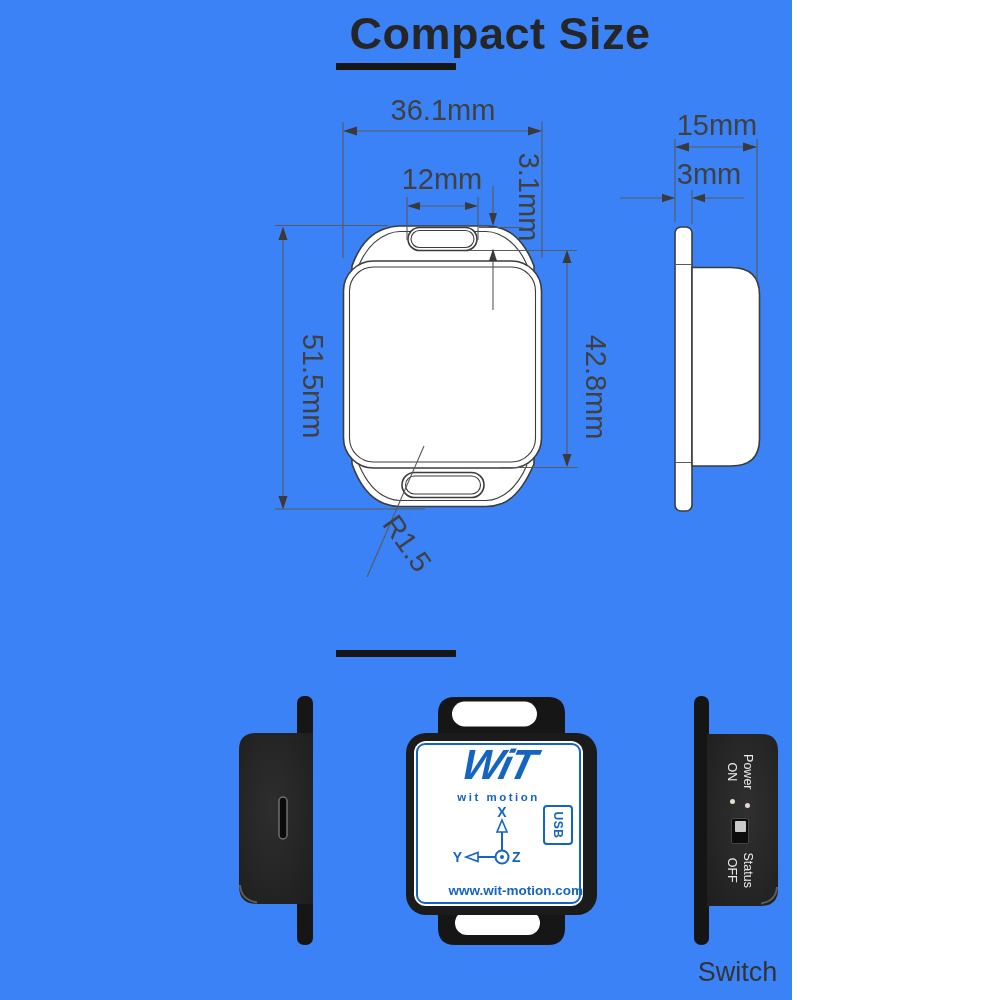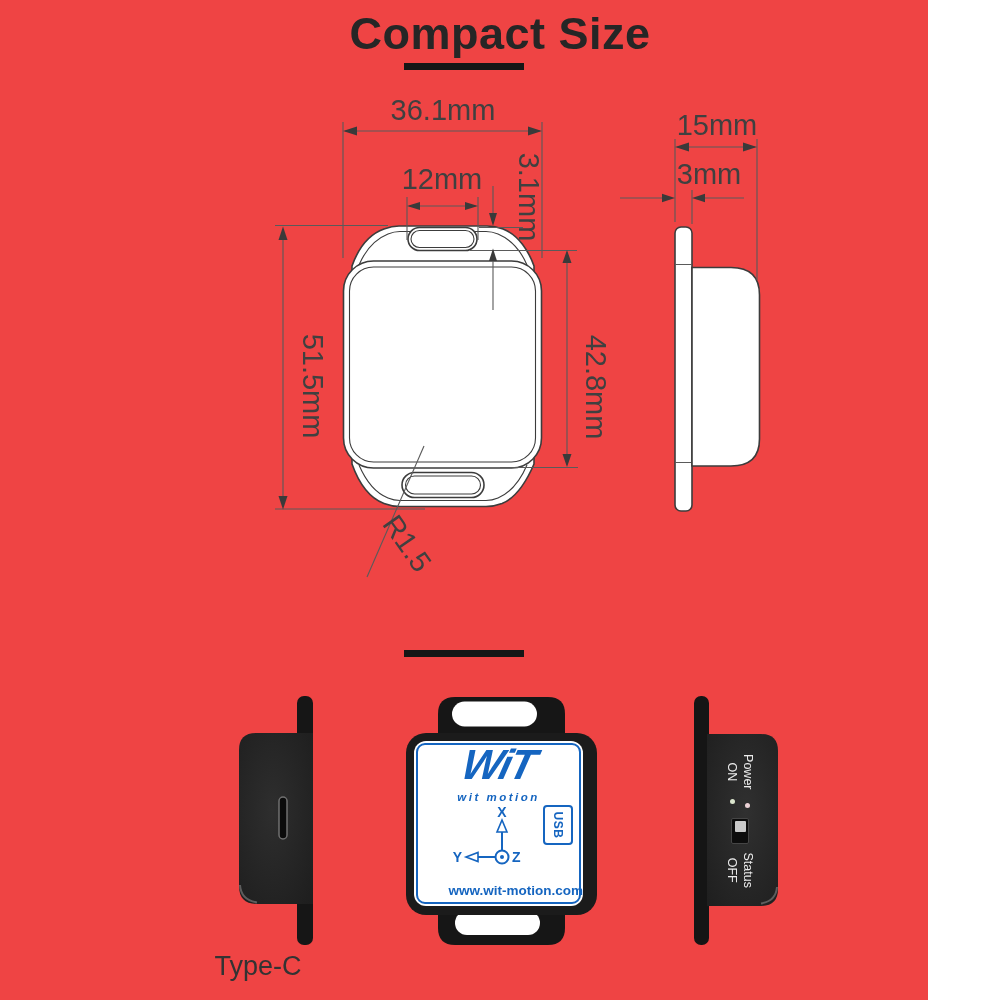--- a/index.html
+++ b/index.html
@@ -1,16 +1,16 @@
 <!DOCTYPE html>
 <html><head>
 <meta charset="utf-8">
 <style>
   html,body{margin:0;padding:0;background:#fff;}
-  #page{position:relative;width:928px;height:1000px;background:#ef4444;overflow:hidden;
+  #page{position:relative;width:792px;height:1000px;background:#3b82f6;overflow:hidden;
         font-family:"Liberation Sans",sans-serif;}
   .sec-title{position:absolute;left:0;width:1000px;text-align:center;
              font-size:45px;font-weight:600;color:#262626;letter-spacing:.5px;}
   .sec-underline{position:absolute;left:calc(50% - 60px);width:120px;height:7px;background:#161616;}
   
   #drawing{position:absolute;left:0;top:85px;width:1000px;height:515px;}
   #drawing .outline{fill:#fff;stroke:#3c3c3c;stroke-width:1.6;}
   #drawing .inline{fill:none;stroke:#3c3c3c;stroke-width:1.1;}
   #drawing .dimline{stroke:#5a5a5a;stroke-width:1.1;fill:none;}
   #drawing .arrow{fill:#3a3a3a;stroke:none;}
@@ -18,21 +18,21 @@
   
   .photo-svg{position:absolute;}
   .caption{position:absolute;text-align:center;font-size:27px;color:#333;}
   
   #label{position:absolute;left:414px;top:741px;width:169px;height:165px;background:#fff;border-radius:12px;}
   #label .blue-frame{position:absolute;inset:2px;border:2px solid #1565c0;border-radius:9px;}
   #label .logo-row{position:absolute;top:2px;left:0;width:100%;text-align:center;}
   #label .logo-txt{display:inline-block;font-size:42px;font-weight:800;font-style:italic;
                    color:#1565c0;transform:skewX(-14deg);letter-spacing:-2px;line-height:1.05;}
   #label .logo-sub{position:absolute;top:50px;left:0;width:100%;text-align:center;
-                   font-size:11.5px;font-weight:700;letter-spacing:2.5px;color:#1565c0;font-style:italic;}
+                   font-size:11.5px;font-weight:700;letter-spacing:2.5px;color:#1565c0;}
   #axis{position:absolute;left:26px;top:64px;width:84px;height:72px;}
   #axis text{fill:#1565c0;font-size:14px;font-weight:700;font-family:"Liberation Sans",sans-serif;}
   #axis .ax-line{stroke:#1565c0;stroke-width:2;fill:none;}
   #axis .ax-head{fill:#fff;stroke:#1565c0;stroke-width:1.6;}
   #usb-box{position:absolute;left:129px;top:64px;width:26px;height:36px;border:2px solid #1565c0;
            border-radius:4px;background:#fff;display:flex;align-items:center;justify-content:center;}
   #usb-box span{transform:rotate(90deg);font-size:12px;font-weight:700;color:#1565c0;letter-spacing:.5px;}
   #website{position:absolute;bottom:8px;left:0;width:100%;text-align:right;
            font-size:13.5px;font-weight:700;color:#1565c0;}
   
@@ -126,21 +126,20 @@
       <radialGradient id="bodyGradR" cx="55%" cy="45%" r="75%">
         <stop offset="0%" stop-color="#303030"></stop>
           <stop offset="100%" stop-color="#1f1f1f"></stop>
       </radialGradient>
     </defs>
     <rect x="77" y="6" width="16" height="249" rx="7" fill="#161616"></rect>
     <path d="M 93,43 L 36,43 Q 19,43 19,60 L 19,196 Q 19,214 37,214 L 93,214 Z" fill="url(#bodyGradL)"></path>
     <path d="M 20,195 Q 21,210 37,212.5" stroke="#909090" stroke-width="2" fill="none" opacity="0.55"></path>
     <rect x="59" y="107" width="8" height="42" rx="4" fill="#0b0b0b" stroke="#707070" stroke-width="1.5"></rect>
   </svg>
-  <div class="caption" style="left:183px;top:951px;width:150px;">Type-C</div>
 
   <svg class="photo-svg" style="left:400px;top:683px;" width="200" height="270" viewBox="0 0 200 270">
     <path d="M 38,64 L 38,31 Q 38,14 55,14 L 148,14 Q 165,14 165,31 L 165,64 Z" fill="#161616"></path>
     <rect x="52" y="18.5" width="85" height="25" rx="12.5" fill="#ffffff"></rect>
     <path d="M 38,215 L 38,245 Q 38,262 55,262 L 148,262 Q 165,262 165,245 L 165,215 Z" fill="#161616"></path>
     <rect x="55" y="228" width="85" height="24" rx="12" fill="#ffffff"></rect>
     <rect x="6" y="50" width="191" height="182" rx="20" fill="#1b1b1b"></rect>
   </svg>
 
   <div id="label">
@@ -183,14 +182,15 @@
       <div class="led led-b"></div>
     </div>
     <div id="sw-toggle">
       <div class="knob"></div>
     </div>
     <div class="sw-col">
       <div>Status</div>
       <div>OFF</div>
     </div>
   </div>
+  <div class="caption" style="left:655px;top:957px;width:165px;">Switch</div>
 
 </div>
 
 </body></html>

